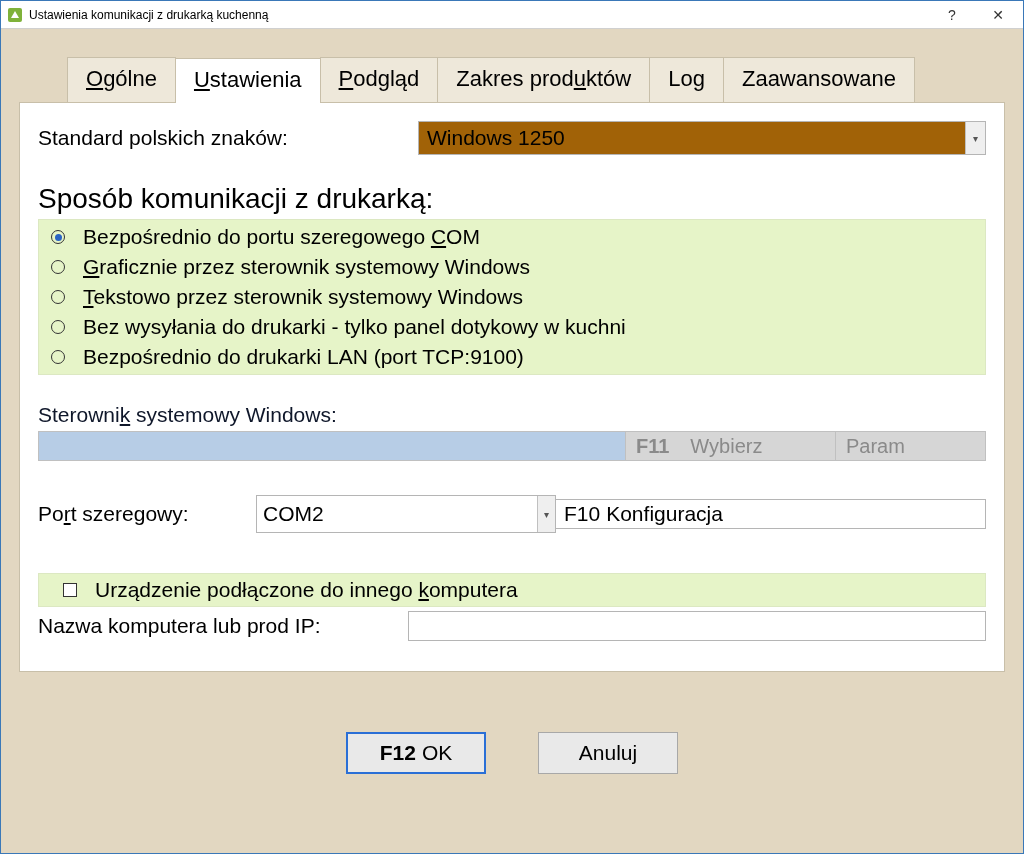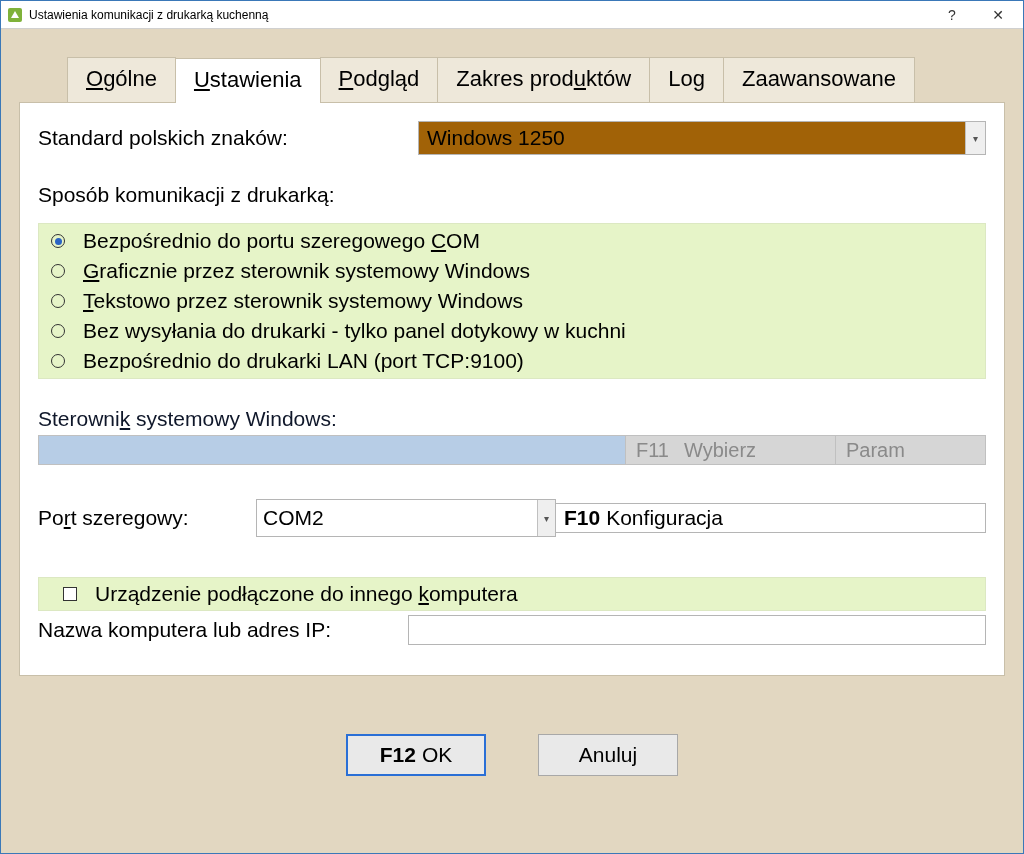--- a/index.html
+++ b/index.html
@@ -29,46 +29,46 @@
   .panel { background: #ffffff; border: 1px solid #c8bfa9; flex: 0 0 auto; padding: 18px 18px 30px 18px; }
 
   .row { display: flex; align-items: center; margin-bottom: 6px; }
   .lbl { font-size: 21px; color: #000; }
 
   
   .select { flex: 1; border: 1px solid #b5b5b5; height: 34px; display: flex; align-items: center; background: #a16207; }
   .select .sel-text { flex: 1; padding: 0 8px; font-size: 21px; }
   .select .sel-arrow { width: 20px; height: 100%; background: #efefef; border-left: 1px solid #c0c0c0; display:flex; align-items:center; justify-content:center; font-size: 10px; color:#555; }
 
-  .section-title { font-size: 21px; margin-top: 28px; margin-bottom: 16px; }
+  .section-title { font-size: 28px; margin-top: 28px; margin-bottom: 4px; }
 
   
   .radio-group { background: #e6f4c8; border: 1px solid #dce8c2; padding: 2px 0; }
   .radio-item { display: flex; align-items: center; padding: 3px 12px 3px 12px; font-size: 21px; }
   .radio-item .dot { width: 14px; height: 14px; border: 1px solid #333; border-radius: 50%; margin-right: 18px; display:flex; align-items:center; justify-content:center; flex: 0 0 14px; }
   .radio-item .dot.sel::after { content:""; width:7px; height:7px; background:#2a63c4; border-radius:50%; display:block; }
   .radio-item .txt .ul { text-decoration: underline; }
 
   
   .disabled-label { color: #0f172a; font-size: 21px; margin-top: 28px; margin-bottom: 4px; }
   .driver-row { display:flex; }
   .driver-input { flex: 1; height: 30px; background: #b7cde6; border: 1px solid #c0c0c0; }
   .driver-btn { height: 30px; background: #d6d6d6; border: 1px solid #c0c0c0; border-left:none; padding: 0 10px; display:flex; align-items:center; font-size: 20px; color: #8a8a8a; }
-  .driver-btn .bold { font-weight: 400; margin-right: 15px; }
+  .driver-btn .bold { font-weight: 700; margin-right: 21px; }
   .driver-btn.first { width: 210px; }
   .driver-btn.second { width: 150px; }
 
   
   .com-row { display:flex; align-items:center; margin-top: 34px; }
   .com-row .lbl { width: 218px; }
   .com-select { width: 300px; border: 1px solid #b5b5b5; height: 38px; display:flex; align-items:center; }
   .com-select .sel-text { flex:1; padding:0 6px; font-size:21px; }
   .com-select .sel-arrow { width: 18px; height:100%; background:#efefef; border-left:1px solid #c0c0c0; display:flex; align-items:center; justify-content:center; font-size:10px; color:#555;}
   .com-btn { flex:1; height:30px; border:1px solid #b5b5b5; border-left:none; background:#fff; display:flex; align-items:center; padding:0 8px; font-size:21px; }
-  .com-btn .bold { font-weight:700; margin-right:6px; }
+  .com-btn .bold { font-weight:400; margin-right:6px; }
 
   
   .chk-row { margin-top: 40px; background:#e6f4c8; border:1px solid #dce8c2; padding: 4px 10px 4px 24px; display:flex; align-items:center; font-size:21px; }
   .chk { width:14px; height:14px; border:1px solid #333; margin-right: 18px; flex:0 0 14px; background:#fff; }
   .chk-row .ul { text-decoration: underline; }
 
   .addr-row { display:flex; align-items:center; margin-top: 4px; font-size:21px; }
   .addr-row .lbl2 { width: 370px; }
   .addr-input { flex:1; height:30px; border:1px solid #b5b5b5; background:#fff; }
 
@@ -168,21 +168,21 @@
             <span class="bold">F10</span>
             <span>Konfiguracja</span>
           </div>
       </div>
 
       <div class="chk-row">
         <span class="chk"></span>
         <span><span>Urządzenie podłączone do innego </span><span class="ul">k</span><span>omputera</span></span>
       </div>
       <div class="addr-row">
-        <div class="lbl2">Nazwa komputera lub adres IP:</div>
+        <div class="lbl2">Nazwa komputera lub prod IP:</div>
         <div class="addr-input"></div>
       </div>
 
     </div>
 
     <div class="footer">
       <div class="btn primary">
           <span class="bold">F12</span>
           <span>OK</span>
         </div>

